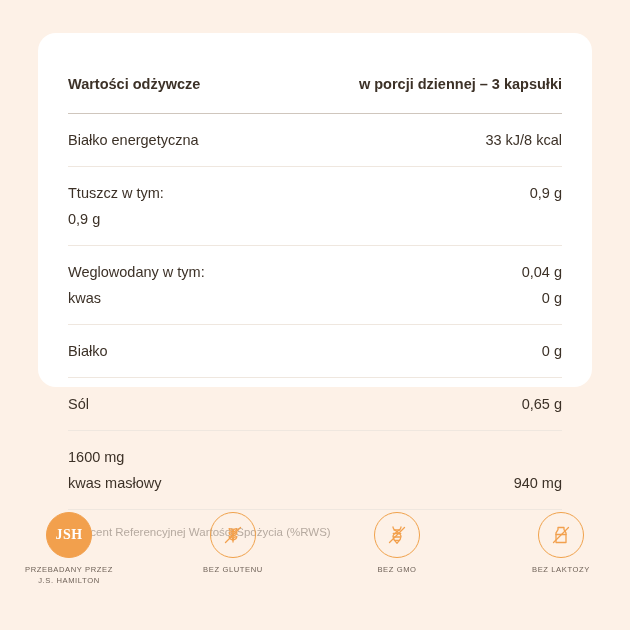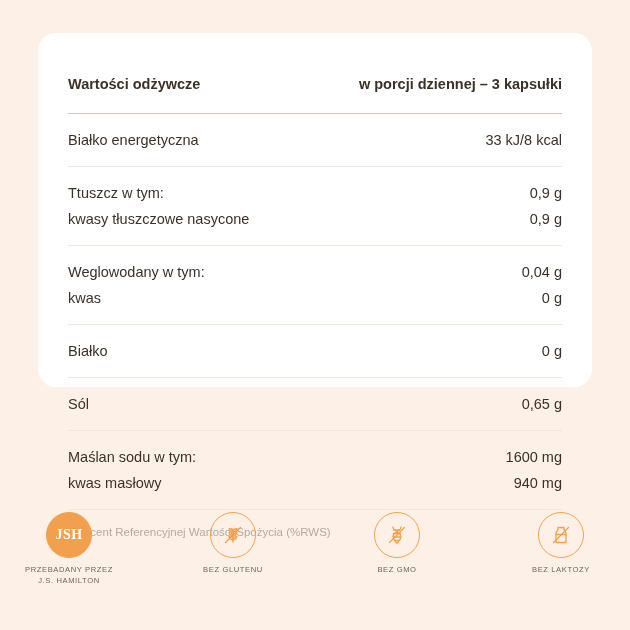--- a/index.html
+++ b/index.html
@@ -157,21 +157,20 @@
         <span class="value">33 kJ/8 kcal</span>
       </div>
     </div>
 
     <div class="group">
       <div class="row">
         <span class="label">Ttuszcz w tym:</span>
         <span class="value">0,9 g</span>
       </div>
       <div class="row">
-        <span class="label">kwasy tłuszczowe nasycone</span>
         <span class="value">0,9 g</span>
       </div>
     </div>
 
     <div class="group">
       <div class="row">
         <span class="label">Weglowodany w tym:</span>
         <span class="value">0,04 g</span>
       </div>
       <div class="row">
@@ -189,21 +188,20 @@
 
     <div class="group">
       <div class="row">
         <span class="label">Sól</span>
         <span class="value">0,65 g</span>
       </div>
     </div>
 
     <div class="group last">
       <div class="row">
-        <span class="label">Maślan sodu w tym:</span>
         <span class="value">1600 mg</span>
       </div>
       <div class="row">
         <span class="label">kwas masłowy</span>
         <span class="value">940 mg</span>
       </div>
     </div>
 
     <div class="footnote">*Procent Referencyjnej Wartości Spożycia (%RWS)</div>
   </div>

